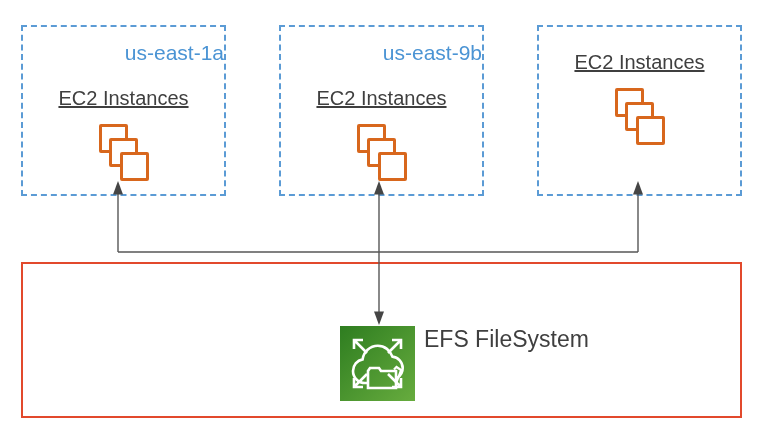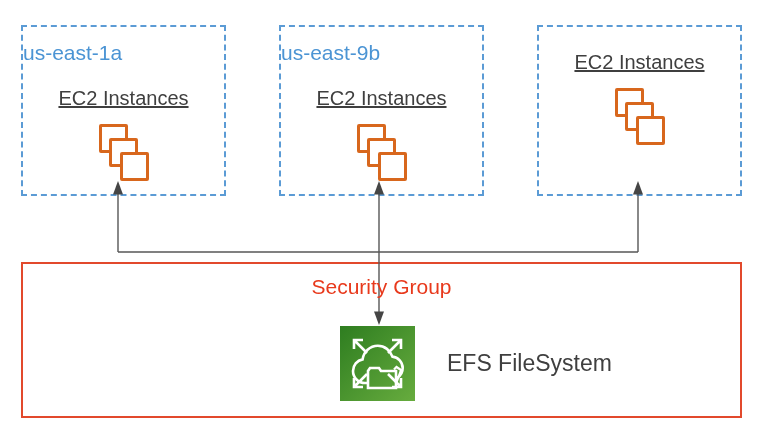--- a/index.html
+++ b/index.html
@@ -2,40 +2,40 @@
 <html style="--az-border: #5B9BD5; --az-label-text: #4B94D4; --body-text: #3F3F3F; --ec2-icon-orange: #D8671D; --sg-border: #E2492C; --sg-label-text: #E8391C; --efs-gradient-start: #2E7D20; --efs-gradient-end: #67AC3E; --connector: #575757; --arrowhead: #454545;"><head>
 <meta charset="utf-8">
 <style>
   html,body{margin:0;padding:0;background:#ffffff;}
   body{font-family:"Liberation Sans", sans-serif;}
   .diagram{position:relative;width:774px;height:430px;background:#fff;overflow:hidden;}
 
   
   .az-box{position:absolute;top:25px;width:205px;height:171px;box-sizing:border-box;
           border:2px dashed var(--az-border,#5B9BD5);background:transparent;}
-  .az-title{margin-top:15px;text-align:left;font-size:21px;line-height:1;
+  .az-title{margin-top:15px;text-align:right;font-size:21px;line-height:1;
             color:var(--az-label-text,#4B94D4);}
   .az-sub{margin-top:25px;text-align:center;font-size:20px;line-height:1;
           color:var(--body-text,#3F3F3F);text-decoration:underline;}
   .ec2-icon{position:relative;width:50px;height:57px;margin:16px auto 0;}
   .ec2-icon .sq{position:absolute;width:29px;height:29px;box-sizing:border-box;
                 border:3px solid var(--ec2-icon-orange,#D8671D);background:#fff;border-radius:2px;}
   .ec2-icon .sq1{left:0;top:0;}
   .ec2-icon .sq2{left:10px;top:14px;}
   .ec2-icon .sq3{left:21px;top:28px;}
 
   
   .connectors{position:absolute;left:0;top:0;width:774px;height:430px;z-index:1;pointer-events:none;}
 
   
   .sg-box{position:absolute;left:21px;top:262px;width:721px;height:156px;box-sizing:border-box;
           border:2px solid var(--sg-border,#E2492C);background:transparent;}
   .sg-title{position:absolute;left:0;top:11px;width:100%;text-align:center;font-size:21px;
             line-height:1.15;color:var(--sg-label-text,#E8391C);z-index:2;}
-  .efs-row{position:absolute;left:317px;top:62px;display:flex;align-items:center;gap:32px;z-index:2;}
+  .efs-row{position:absolute;left:317px;top:62px;display:flex;align-items:flex-start;gap:9px;z-index:2;}
   .efs-icon{width:75px;height:75px;display:block;}
   .efs-label{font-size:23px;color:var(--body-text,#3F3F3F);white-space:nowrap;}
 </style>
 </head>
 <body>
 
 <div class="diagram">
 
   <div class="az-box" style="left:21px;">
     <div class="az-title">us-east-1a</div>
@@ -68,21 +68,20 @@
 
   <svg class="connectors" viewBox="0 0 774 430" aria-hidden="true">
     <path d="M118,252 H638 M118,252 V193 M638,252 V193 M379,193 V313" fill="none" stroke="var(--connector,#575757)" stroke-width="1.4"></path>
     <path d="M118,181 l-5,13.5 h10 Z" fill="var(--arrowhead,#454545)"></path>
     <path d="M379,181 l-5,13.5 h10 Z" fill="var(--arrowhead,#454545)"></path>
     <path d="M638,181 l-5,13.5 h10 Z" fill="var(--arrowhead,#454545)"></path>
     <path d="M379,325 l-5,-13.5 h10 Z" fill="var(--arrowhead,#454545)"></path>
   </svg>
 
   <div class="sg-box">
-    <div class="sg-title">Security Group</div>
     <div class="efs-row">
       <svg class="efs-icon" viewBox="0 0 75 75" aria-hidden="true">
         <defs>
           <linearGradient id="efsGrad" x1="0" y1="0" x2="1" y2="1">
             <stop offset="0" stop-color="#2E7D20"></stop>
             <stop offset="1" stop-color="#67AC3E"></stop>
           </linearGradient>
         </defs>
         <rect x="0" y="0" width="75" height="75" fill="url(#efsGrad)"></rect>
         <g stroke="#ffffff" stroke-width="2.6" fill="none">

